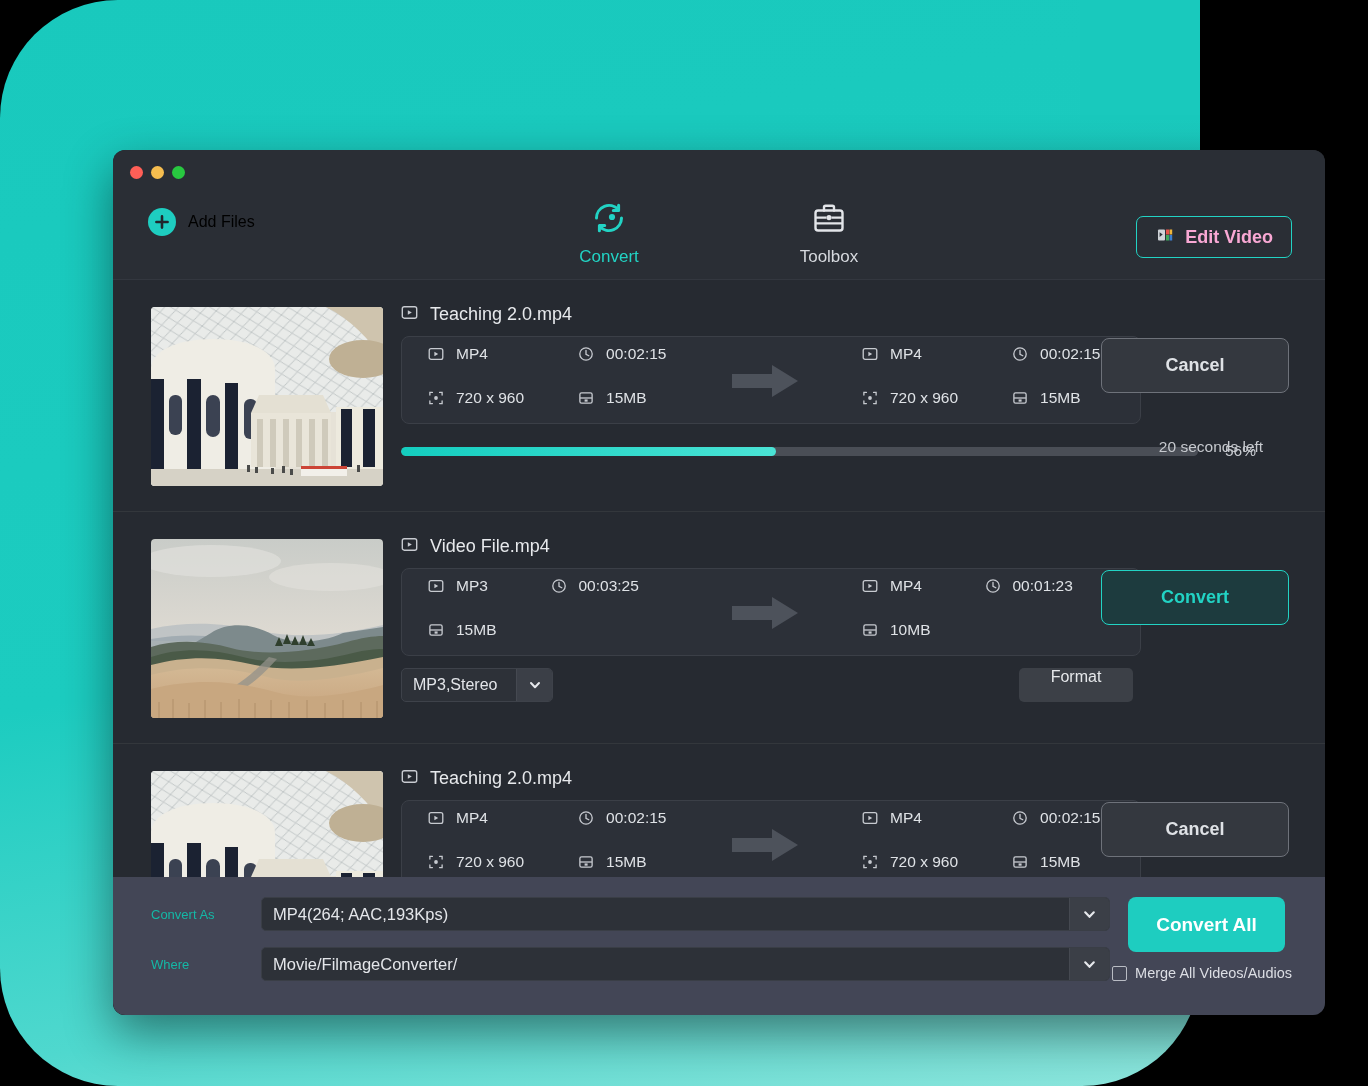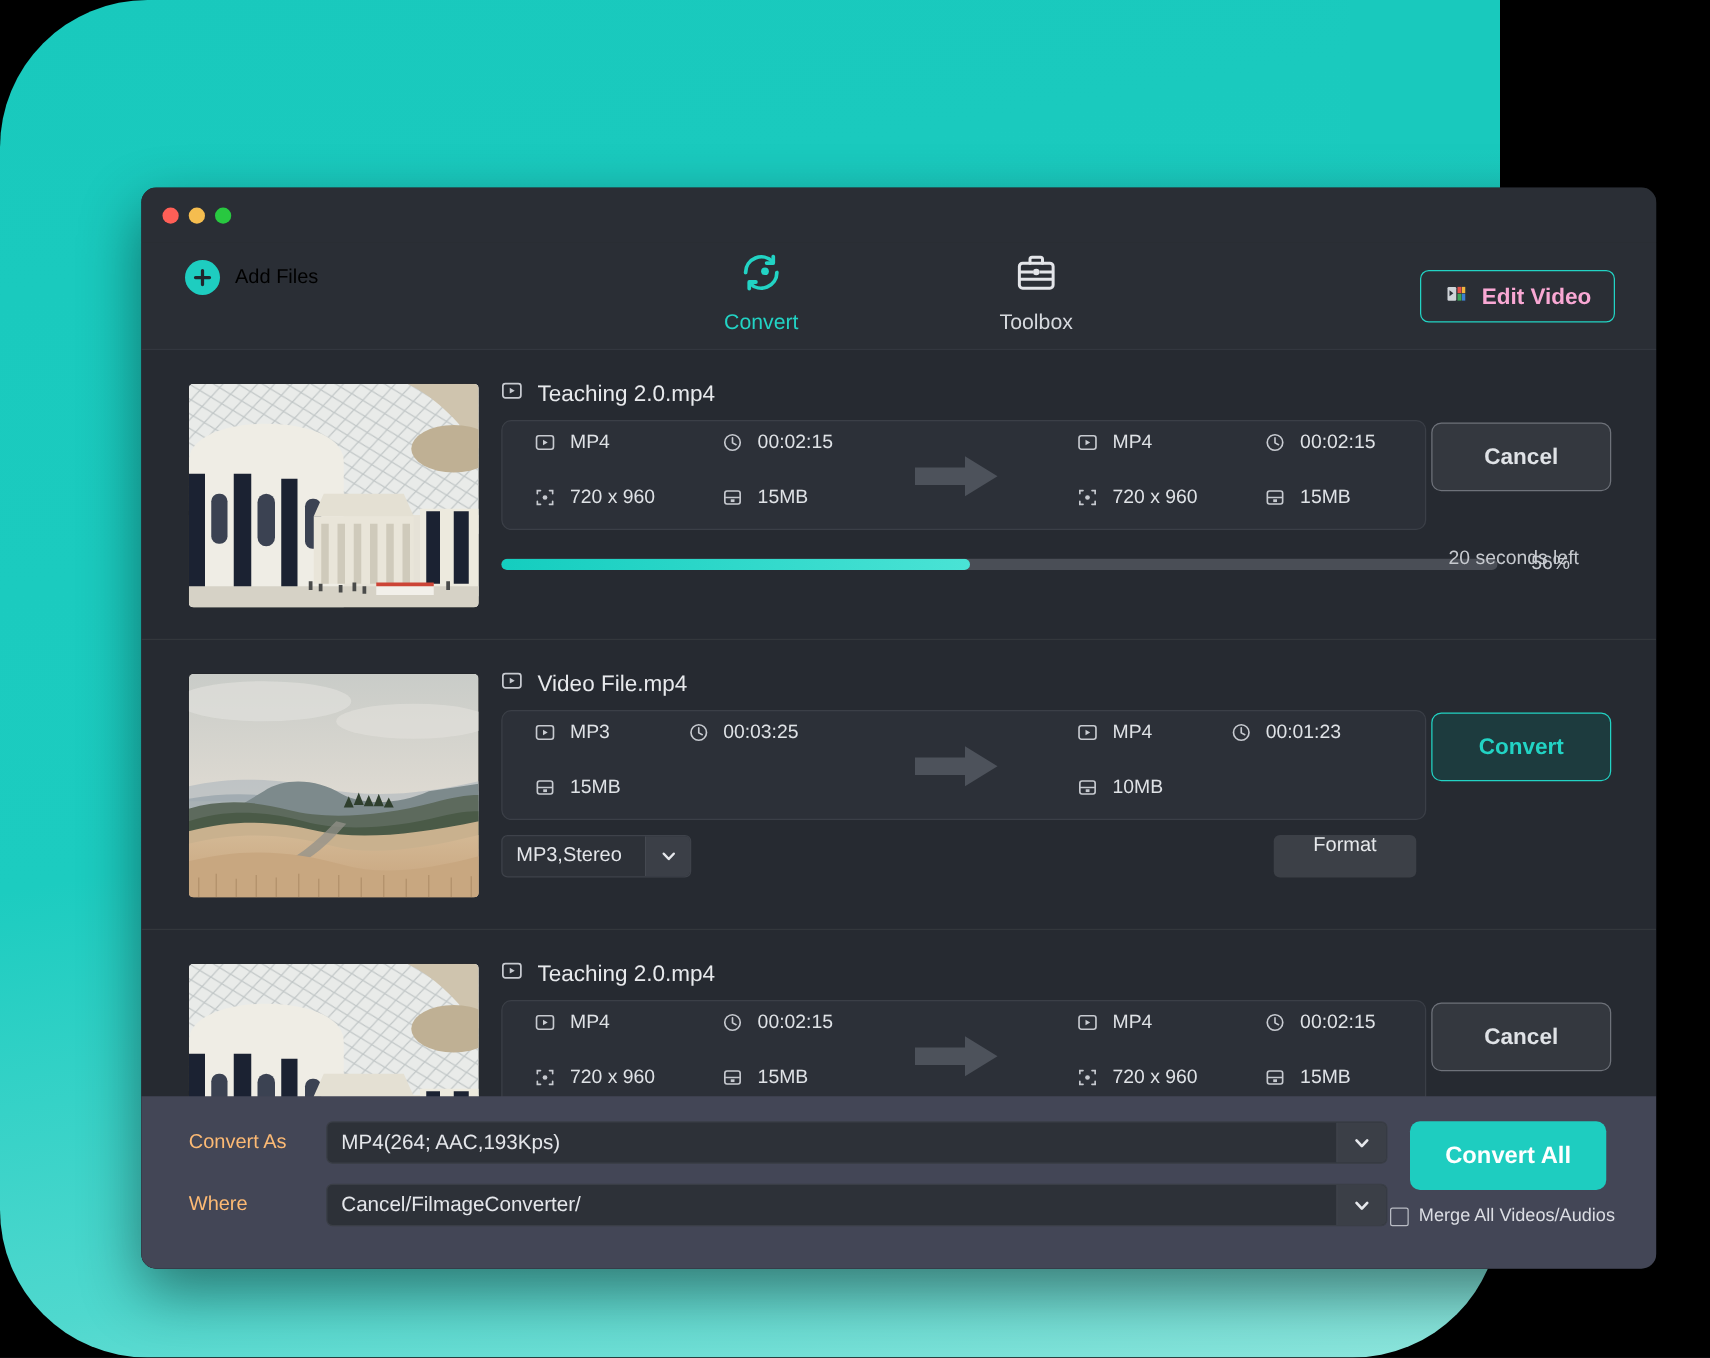--- a/index.html
+++ b/index.html
@@ -138,21 +138,21 @@
   .cell { display: flex; align-items: center; gap: 12px; height: 34px; }
   .cell .cell-text { color: #dfe2e6; font-size: 15.5px; white-space: nowrap; }
 
   .arrow {
     position: absolute; left: 330px; top: 24px;
     width: 70px; height: 40px;
   }
 
   .actbtn {
     position: absolute; right: 36px; top: 58px;
-    width: 144px; height: 55px;
+    width: 188px; height: 55px;
     border-radius: 8px;
     display: flex; align-items: center; justify-content: center;
     cursor: pointer;
   }
   .actbtn.cancel {
     background: #34383f; border: 1px solid #6e727a;
   }
   .actbtn.cancel .btn-text { color: #dfe2e6; font-size: 18px; font-weight: bold; }
   .actbtn.convert {
     background: #1d3b3e; border: 1.6px solid #22d3c4;
@@ -212,21 +212,21 @@
     background: #434656;
     border-bottom-left-radius: 12px;
     border-bottom-right-radius: 12px;
   }
   .brow {
     position: absolute; left: 38px; right: 215px;
     display: flex; align-items: center;
   }
   .brow.r1 { top: 20px; }
   .brow.r2 { top: 70px; }
-  .blabel { width: 110px; color: #fdba74; font-size: 16px; }
+  .blabel { width: 110px; color: #14b8a6; font-size: 13px; }
   .bselect {
     flex: 1; height: 34px;
     background: #2d3138; border: 1px solid #3a3e46; border-radius: 5px;
     display: flex; align-items: center; cursor: pointer;
   }
   .bselect .bsel-text { flex: 1; padding-left: 11px; color: #e4e6ea; font-size: 16.5px; }
   .bselect .bsel-arrow {
     width: 40px; height: 100%;
     background: #3b3f47; border-left: 1px solid #454951;
     border-radius: 0 4px 4px 0;
@@ -738,21 +738,21 @@
           <span class="bsel-arrow">
             <svg width="15" height="15" viewBox="0 0 14 14" fill="none">
                 <path d="M3 5l4 4.2L11 5" stroke="#e6e8ec" stroke-width="2" stroke-linecap="round" stroke-linejoin="round"></path>
               </svg>
           </span>
         </div>
       </div>
       <div class="brow r2">
         <span class="blabel">Where</span>
         <div class="bselect">
-          <span class="bsel-text">Cancel/FilmageConverter/</span>
+          <span class="bsel-text">Movie/FilmageConverter/</span>
           <span class="bsel-arrow">
             <svg width="15" height="15" viewBox="0 0 14 14" fill="none">
                 <path d="M3 5l4 4.2L11 5" stroke="#e6e8ec" stroke-width="2" stroke-linecap="round" stroke-linejoin="round"></path>
               </svg>
           </span>
         </div>
       </div>
 
       <div id="convert-all">
         <span class="ca-text">Convert All</span>

